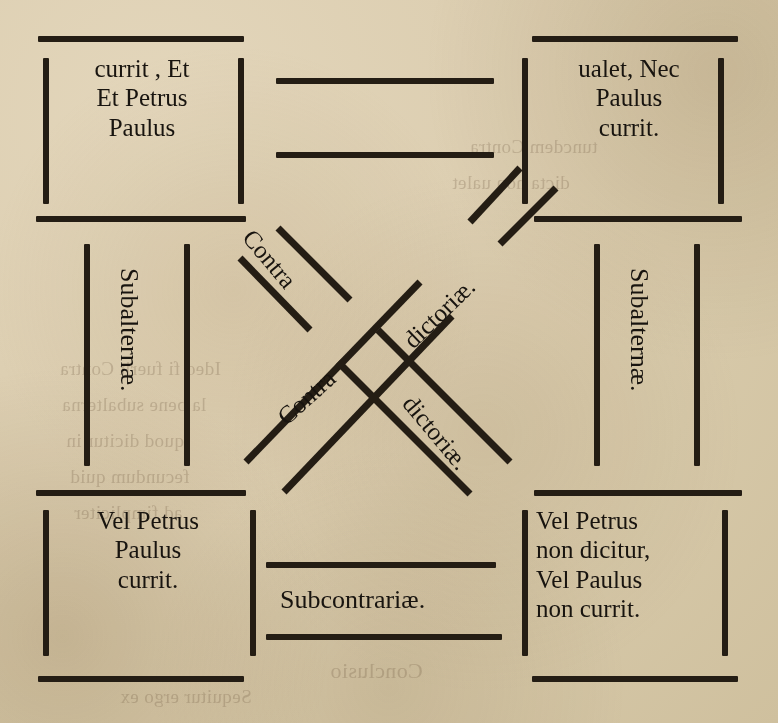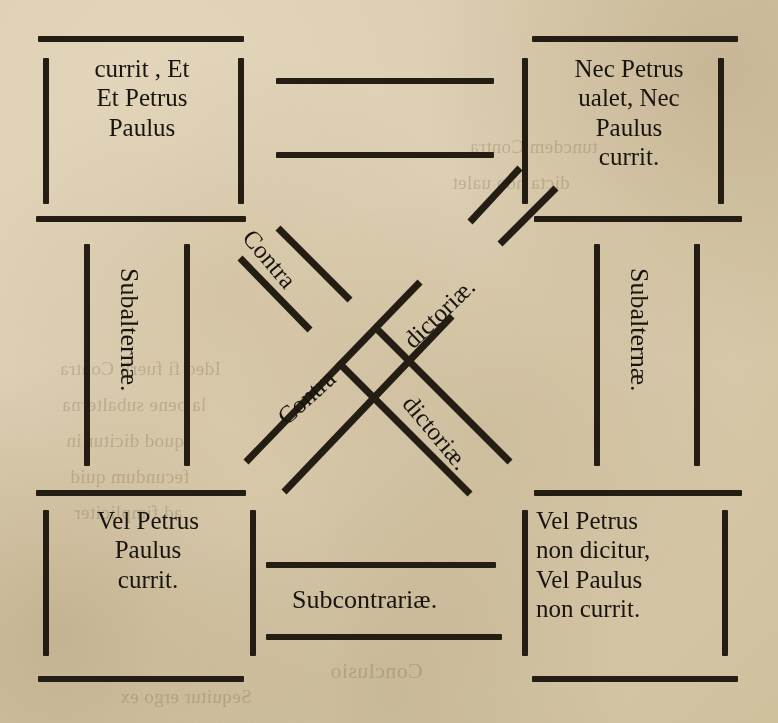--- a/index.html
+++ b/index.html
@@ -110,21 +110,20 @@
     <span class="ln">currit , Et</span>
     <span class="ln">Et  Petrus</span>
     <span class="ln">Paulus</span>
   </div>
 
   <div class="rule h" style="left:532px;top:36px;width:206px;"></div>
   <div class="rule v" style="left:522px;top:58px;height:146px;"></div>
   <div class="rule v" style="left:718px;top:58px;height:146px;"></div>
   <div class="rule h" style="left:534px;top:216px;width:208px;"></div>
   <div class="box" style="left:538px;top:54px;width:182px;">
-    <span class="ln">Nec Petrus</span>
     <span class="ln">ualet, Nec</span>
     <span class="ln">Paulus</span>
     <span class="ln">currit.</span>
   </div>
 
   <div class="rule h" style="left:36px;top:490px;width:210px;"></div>
   <div class="rule v" style="left:43px;top:510px;height:146px;"></div>
   <div class="rule v" style="left:250px;top:510px;height:146px;"></div>
   <div class="rule h" style="left:38px;top:676px;width:206px;"></div>
   <div class="box" style="left:56px;top:506px;width:184px;">
@@ -141,21 +140,21 @@
     <span class="ln">Vel Petrus</span>
     <span class="ln">non dicitur,</span>
     <span class="ln">Vel Paulus</span>
     <span class="ln">non currit.</span>
   </div>
 
   <div class="rule h" style="left:276px;top:78px;width:218px;"></div>
   <div class="rule h" style="left:276px;top:152px;width:218px;"></div>
 
   <div class="rule h" style="left:266px;top:562px;width:230px;"></div>
-  <div class="label" style="left:292px;top:585px;">Subcontrariæ.</div>
+  <div class="label" style="left:280px;top:585px;">Subcontrariæ.</div>
   <div class="rule h" style="left:266px;top:634px;width:236px;"></div>
 
   <div class="rule v" style="left:84px;top:244px;height:222px;"></div>
   <div class="vlabel" style="left:144px;top:268px;transform:rotate(90deg);">Subalternæ.</div>
   <div class="rule v" style="left:184px;top:244px;height:222px;"></div>
 
   <div class="rule v" style="left:594px;top:244px;height:222px;"></div>
   <div class="vlabel" style="left:654px;top:268px;transform:rotate(90deg);">Subalternæ.</div>
   <div class="rule v" style="left:694px;top:244px;height:222px;"></div>
 

